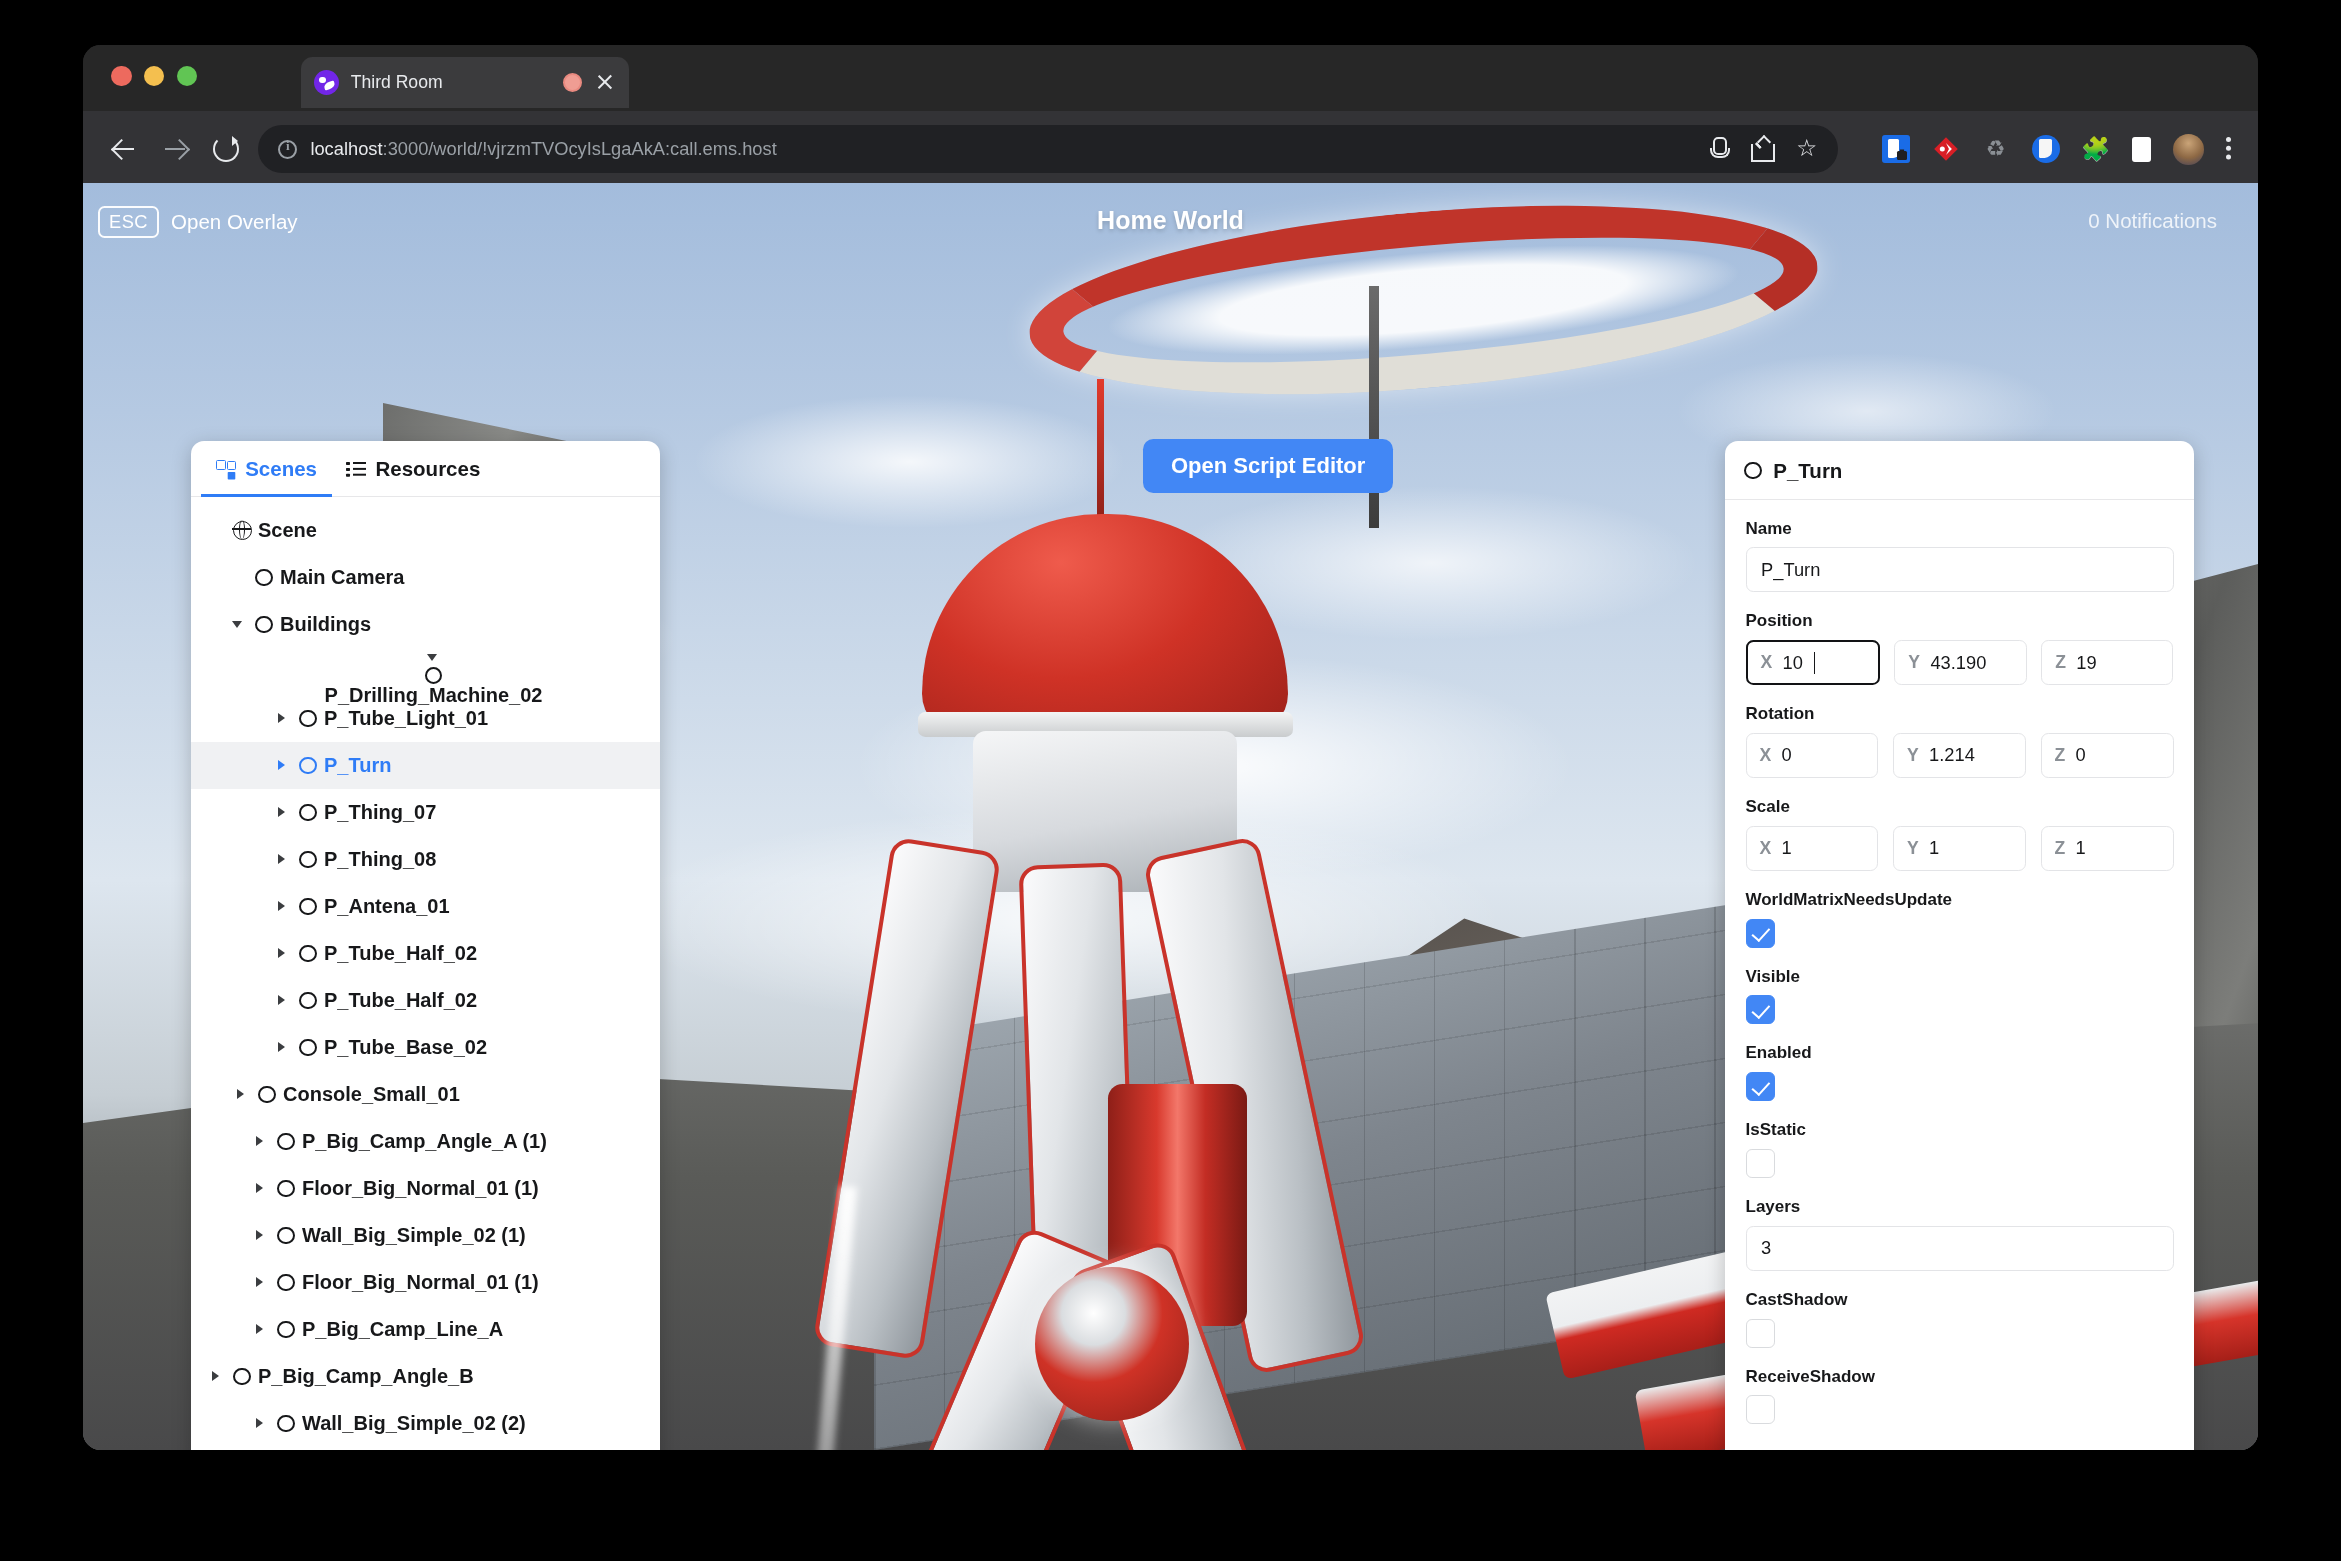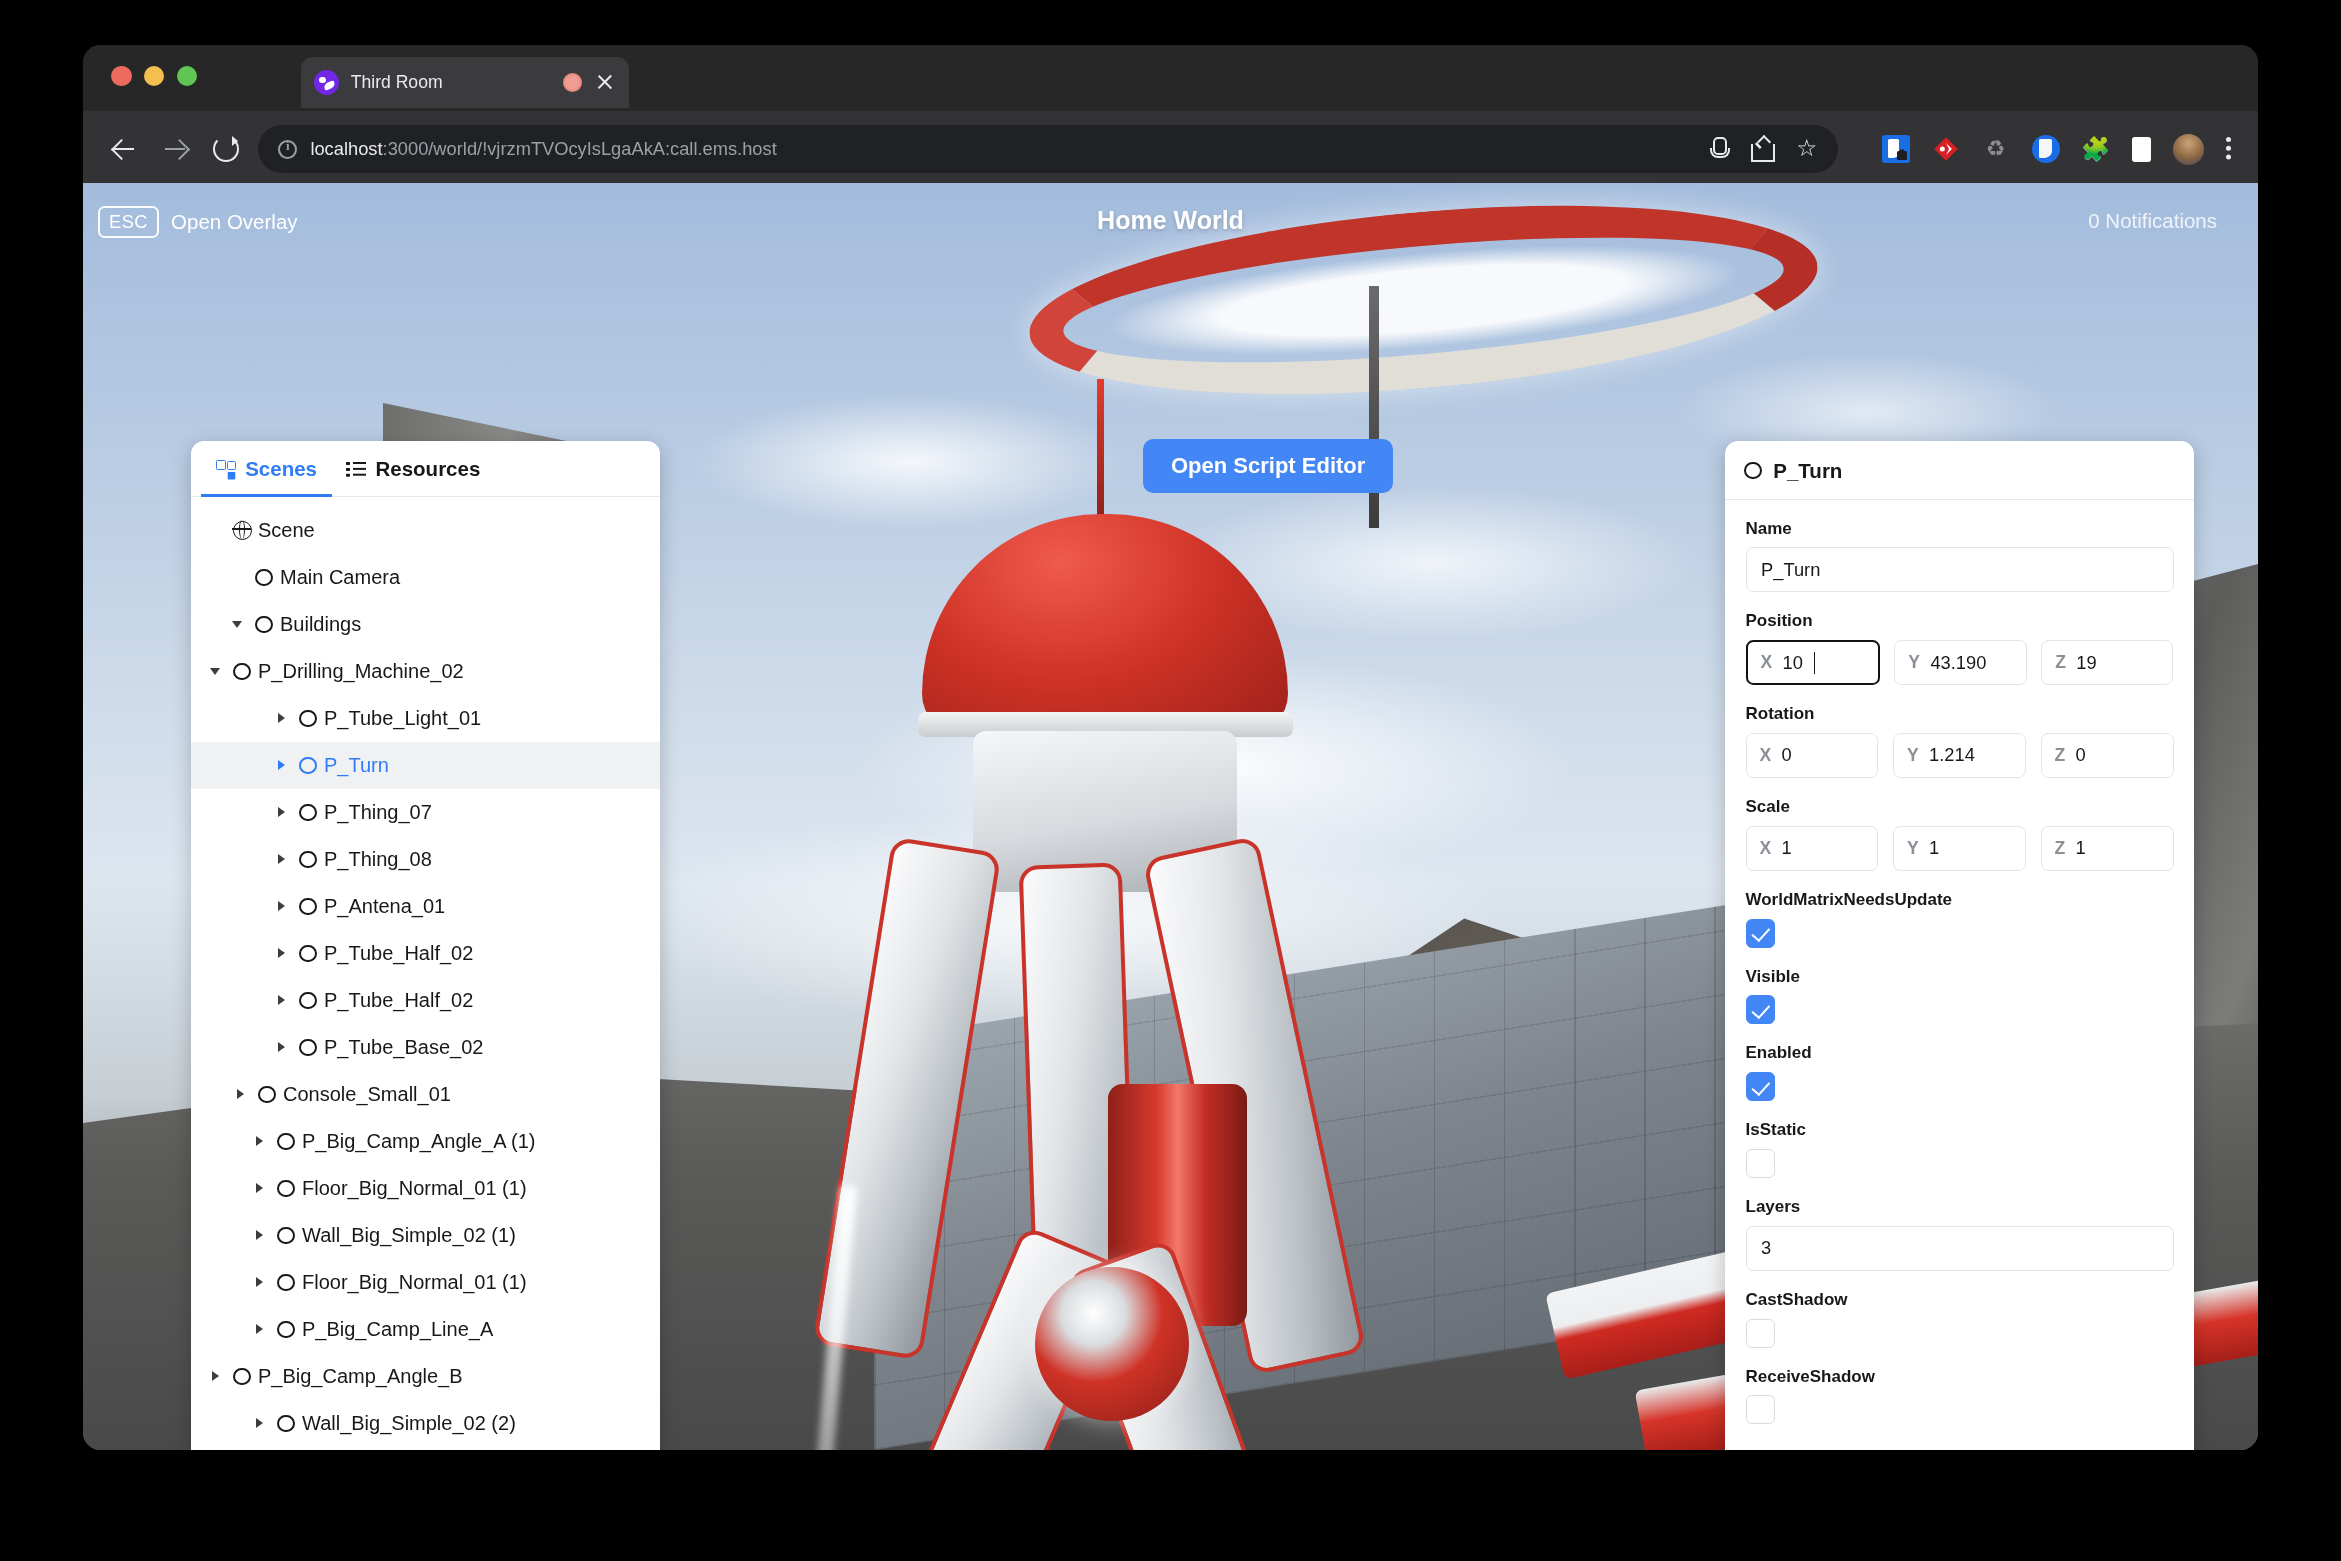--- a/index.html
+++ b/index.html
@@ -405,21 +405,21 @@
     width: 19px; height: 19px; border-radius: 50%; border: 1.8px solid #17181a;
     position: relative;
   }
   .globe::before {
     content:""; position:absolute; left:-1.8px; top:6.6px; width:19px; height:1.8px; background:#17181a;
   }
   .globe::after {
     content:""; position:absolute; left:5.9px; top:-1.8px; width:3.7px; height:19px;
     border-left:1.8px solid #17181a; border-right:1.8px solid #17181a; border-radius:50%;
   }
-  .nd-label { white-space: nowrap; }
+  .nd-label { white-space: nowrap; font-weight: bold; }
 
   
   .panel-props {
     position: absolute; right: 64px; top: 258px;
     width: 469px; height: 1157px;
     background: #fff; border-radius: 13px;
     box-shadow: 0 5.9px 20.5px rgba(0,0,0,.22);
     overflow: hidden;
   }
   .props-head {
@@ -577,21 +577,21 @@
             </span>
             <span class="nd-label">Main Camera</span>
           </div>
           <div class="node" style="padding-left: 38px;">
             <span class="caret down"></span>
             <span class="nd-ico">
               <span class="circ"></span>
             </span>
             <span class="nd-label">Buildings</span>
           </div>
-          <div class="node" style="">
+          <div class="node" style=" flex-direction: column;">
             <span class="caret down"></span>
             <span class="nd-ico">
               <span class="circ"></span>
             </span>
             <span class="nd-label">P_Drilling_Machine_02</span>
           </div>
           <div class="node" style="padding-left: 82px;">
             <span class="caret right"></span>
             <span class="nd-ico">
               <span class="circ"></span>

